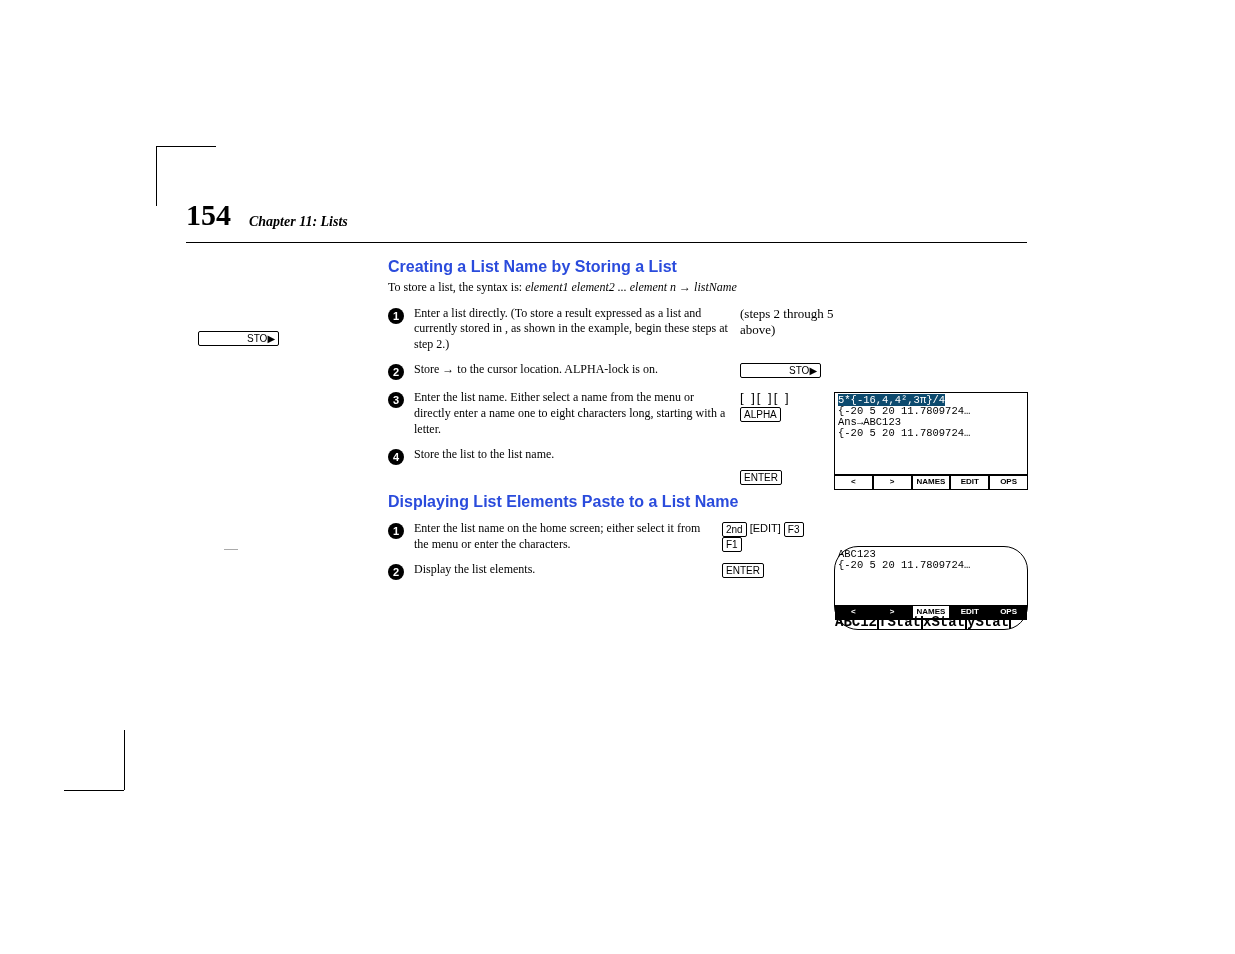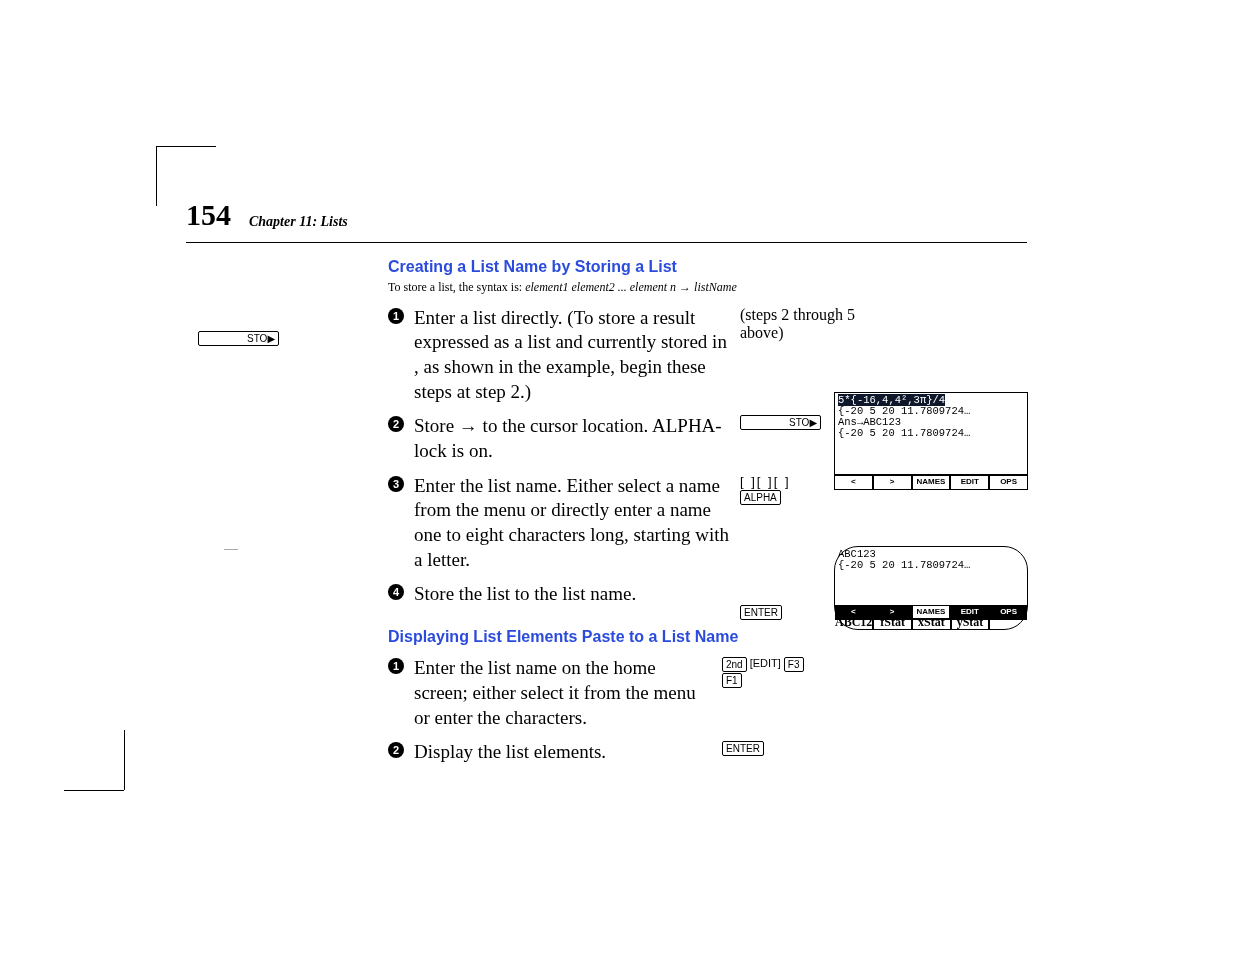--- a/index.html
+++ b/index.html
@@ -43,31 +43,31 @@
   .arrow { font-family: Arial, sans-serif; font-weight:bold; font-style:normal; }
 
   .steps { margin-top:10px; }
   .step { display:flex; align-items:flex-start; margin-bottom:10px; }
   .bullet {
     flex:0 0 16px; width:16px; height:16px; border-radius:50%;
     background:#000; color:#fff; font-size:11px; font-weight:bold;
     font-family:Arial,sans-serif; display:flex; align-items:center; justify-content:center;
     margin-right:10px; margin-top:2px;
   }
-  .stext { flex:0 0 318px; font-size:19px; line-height:1.3; padding-right:8px;}
+  .stext { flex:0 0 318px; font-size:12px; line-height:1.3; padding-right:8px;}
   .skeys { flex:0 0 120px; font-size:12px; }
 
   .keycap {
     display:inline-block; border:1px solid #000; border-radius:2px;
     padding:0 3px; font-family:Arial,sans-serif; font-size:10px;
     line-height:13px; vertical-align:middle; background:#fff;
   }
   .sto { letter-spacing:0;padding-left:48px; }
   .brackets { font-family:Arial,sans-serif; font-size:13px; letter-spacing:2px;}
-  .noframe { font-size:16px; }
+  .noframe { font-size:13px; }
 
   .calc {
     position:absolute; width:192px; border:1.5px solid #000;
     font-family:"Courier New",monospace; font-size:10.5px; line-height:1.05;
     background:#fff;
   }
   .calc1 { top:142px; left:648px; height:96px; }
   .calc2 { top:296px; left:648px; height:82px;border-radius:24px; }
   .calc-body { padding:2px 2px 0 3px; white-space:pre; }
   .calc-menu {
@@ -75,21 +75,21 @@
     border-top:2px solid #000; display:flex; font-size:8px;
     font-family:Arial,sans-serif;
   }
   .mcell { flex:1; text-align:center; border-right:2px solid #000;
            display:flex; align-items:center; justify-content:center;
            font-weight:bold; }
   .mcell:last-child{ border-right:none;}
   .mcell.inv { background:#000; color:#fff; }
   .srow2 {
     position:absolute; bottom:0; left:0; right:0; height:13px;
-    display:flex; font-size:12px; font-family:Liberation Serif, serif;
+    display:flex; font-size:14px; font-family:Liberation Mono, monospace;
   }
   .calc2 .calc-top {
     position:absolute; top:58px; left:0; right:0; height:12px;
     border-top:1.5px solid #000; border-bottom:2px solid #000;
     display:flex; font-size:8px; font-family:Arial,sans-serif;
   }
 </style>
 </head>
 <body>
 
@@ -183,21 +183,21 @@
         <div class="stext" style="flex-basis:300px">Display the list elements.</div>
         <div class="skeys">
           <span class="keycap">ENTER</span>
         </div>
       </div>
     </div>
 
   </div>
 
   <div class="calc calc1">
-    <div class="calc-body"><span style="background:#0f172a;color:#fff;">5*{-16,4,4²,3π}/4</span>
+    <div class="calc-body"><span style="background:#0c4a6e;color:#fff;">5*{-16,4,4²,3π}/4</span>
 <span>{-20 5 20 11.7809724…</span>
 <span>Ans→ABC123</span>
 <span>{-20 5 20 11.7809724…</span></div>
     <div class="calc-menu">
       <div class="mcell">&lt;</div>
       <div class="mcell">&gt;</div>
       <div class="mcell">NAMES</div>
       <div class="mcell">EDIT</div>
       <div class="mcell">OPS</div>
     </div>

